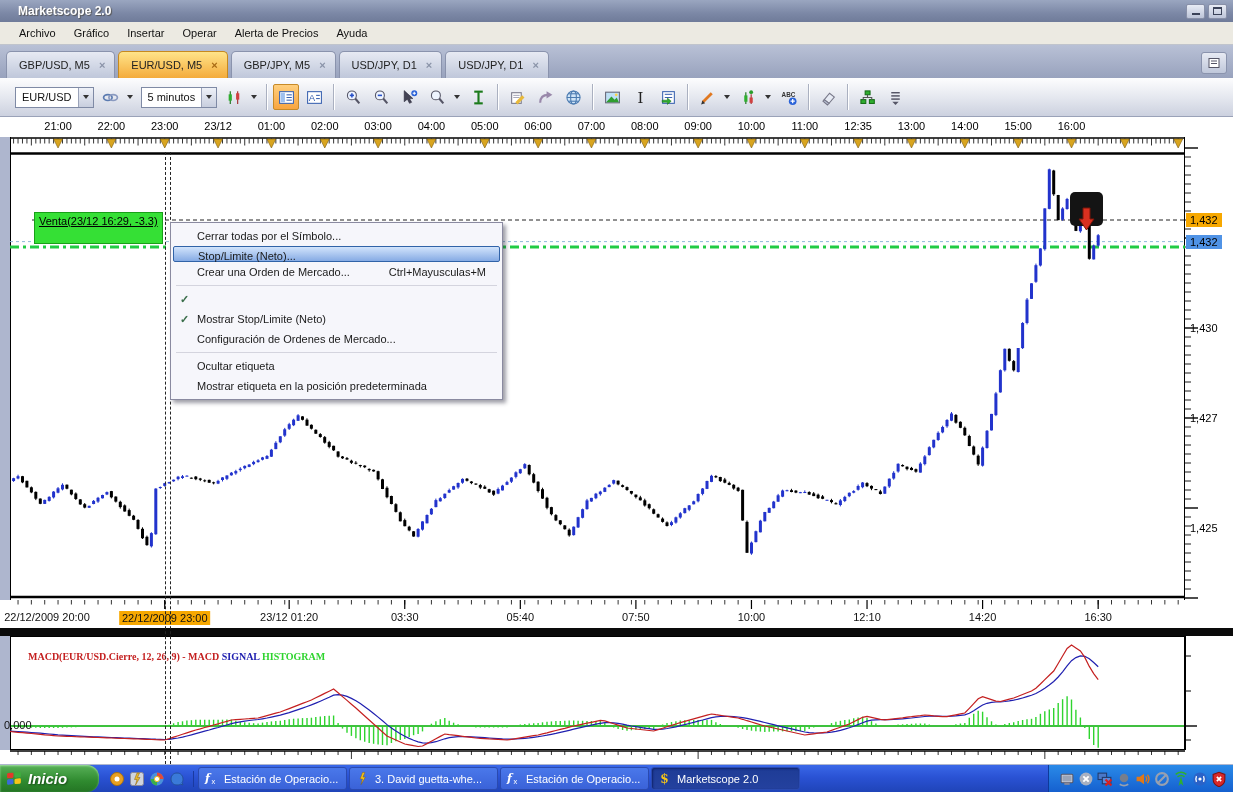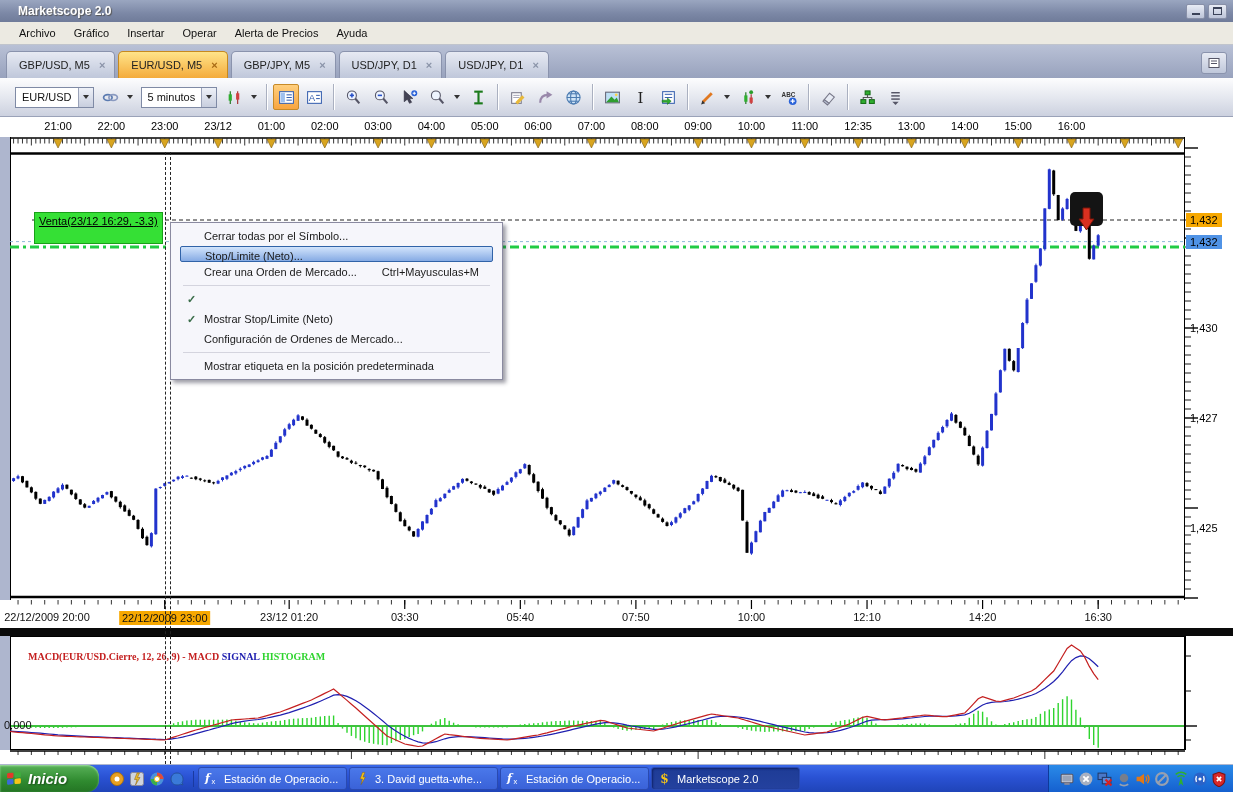--- a/index.html
+++ b/index.html
@@ -70,21 +70,21 @@
   .macd-ruler svg{position:absolute;left:10px;top:0;}
   .vline{position:absolute;top:152px;height:612px;width:0;border-left:1px dashed #222;z-index:3;}
   .v1{left:165px;} .v2{left:170px;}
   .venta-label{position:absolute;left:34px;top:212px;height:32px;line-height:16px;z-index:4;
                background:#35e035;border:1px solid #18a018;padding:0 4px;text-decoration:underline;color:#000;}
   .pos-marker{position:absolute;left:1070px;top:192px;width:33px;height:34px;background:#141414;
               border-radius:5px;z-index:4;}
   .pos-arrow{position:absolute;left:1078px;top:206px;z-index:5;}
   
   .ctx-menu{position:absolute;left:170px;top:222px;width:333px;z-index:10;background:#f6f6fb;
-            border:1px solid #8a8aa0;box-shadow:3px 3px 4px rgba(40,40,60,.45);padding:3px 9px;}
+            border:1px solid #8a8aa0;box-shadow:3px 3px 4px rgba(40,40,60,.45);padding:3px 2px;}
   .mi{position:relative;height:20px;line-height:20px;padding:0 14px 0 24px;display:flex;color:#1a1a1a;}
   .mi .lab{flex:1;white-space:nowrap;}
   .mi .sc{margin-left:18px;color:#1a1a1a;}
   .mi .chk{position:absolute;left:7px;top:0;color:#3b6e4b;font-weight:bold;}
   .mi.hilite{background:linear-gradient(180deg,#d2e4fc,#86abe4);border:1px solid #3163a8;
              border-radius:2px;height:16px;line-height:18px;}
   .msep{height:1px;background:#d4d4de;margin:3px 3px;}
   
   .taskbar{position:absolute;left:0;top:765px;width:1233px;height:27px;
            background:linear-gradient(180deg,#3a68e8,#2a52d4 45%,#1f44b8);display:flex;align-items:center;}
@@ -1708,20 +1708,23 @@
       </div>
       <div class="mi">
         <span class="chk">✓</span>
         <span class="lab">Mostrar Stop/Limite (Neto)</span>
       </div>
       <div class="mi">
         <span class="lab">Configuración de Ordenes de Mercado...</span>
       </div>
       <div class="msep"></div>
       <div class="mi">
+        <span class="lab">Ocultar etiqueta</span>
+      </div>
+      <div class="mi">
         <span class="lab">Mostrar etiqueta en la posición predeterminada</span>
       </div>
     </div>
 
   <div class="taskbar">
     <div class="start">
       <svg width="17" height="17" viewBox="0 0 16 16">
         <g transform="skewY(-5)">
             <rect x="1" y="3" width="6" height="5" rx="1.2" fill="#e23a2a"></rect>
         <rect x="8" y="3" width="6" height="5" rx="1.2" fill="#3fae3f"></rect>

